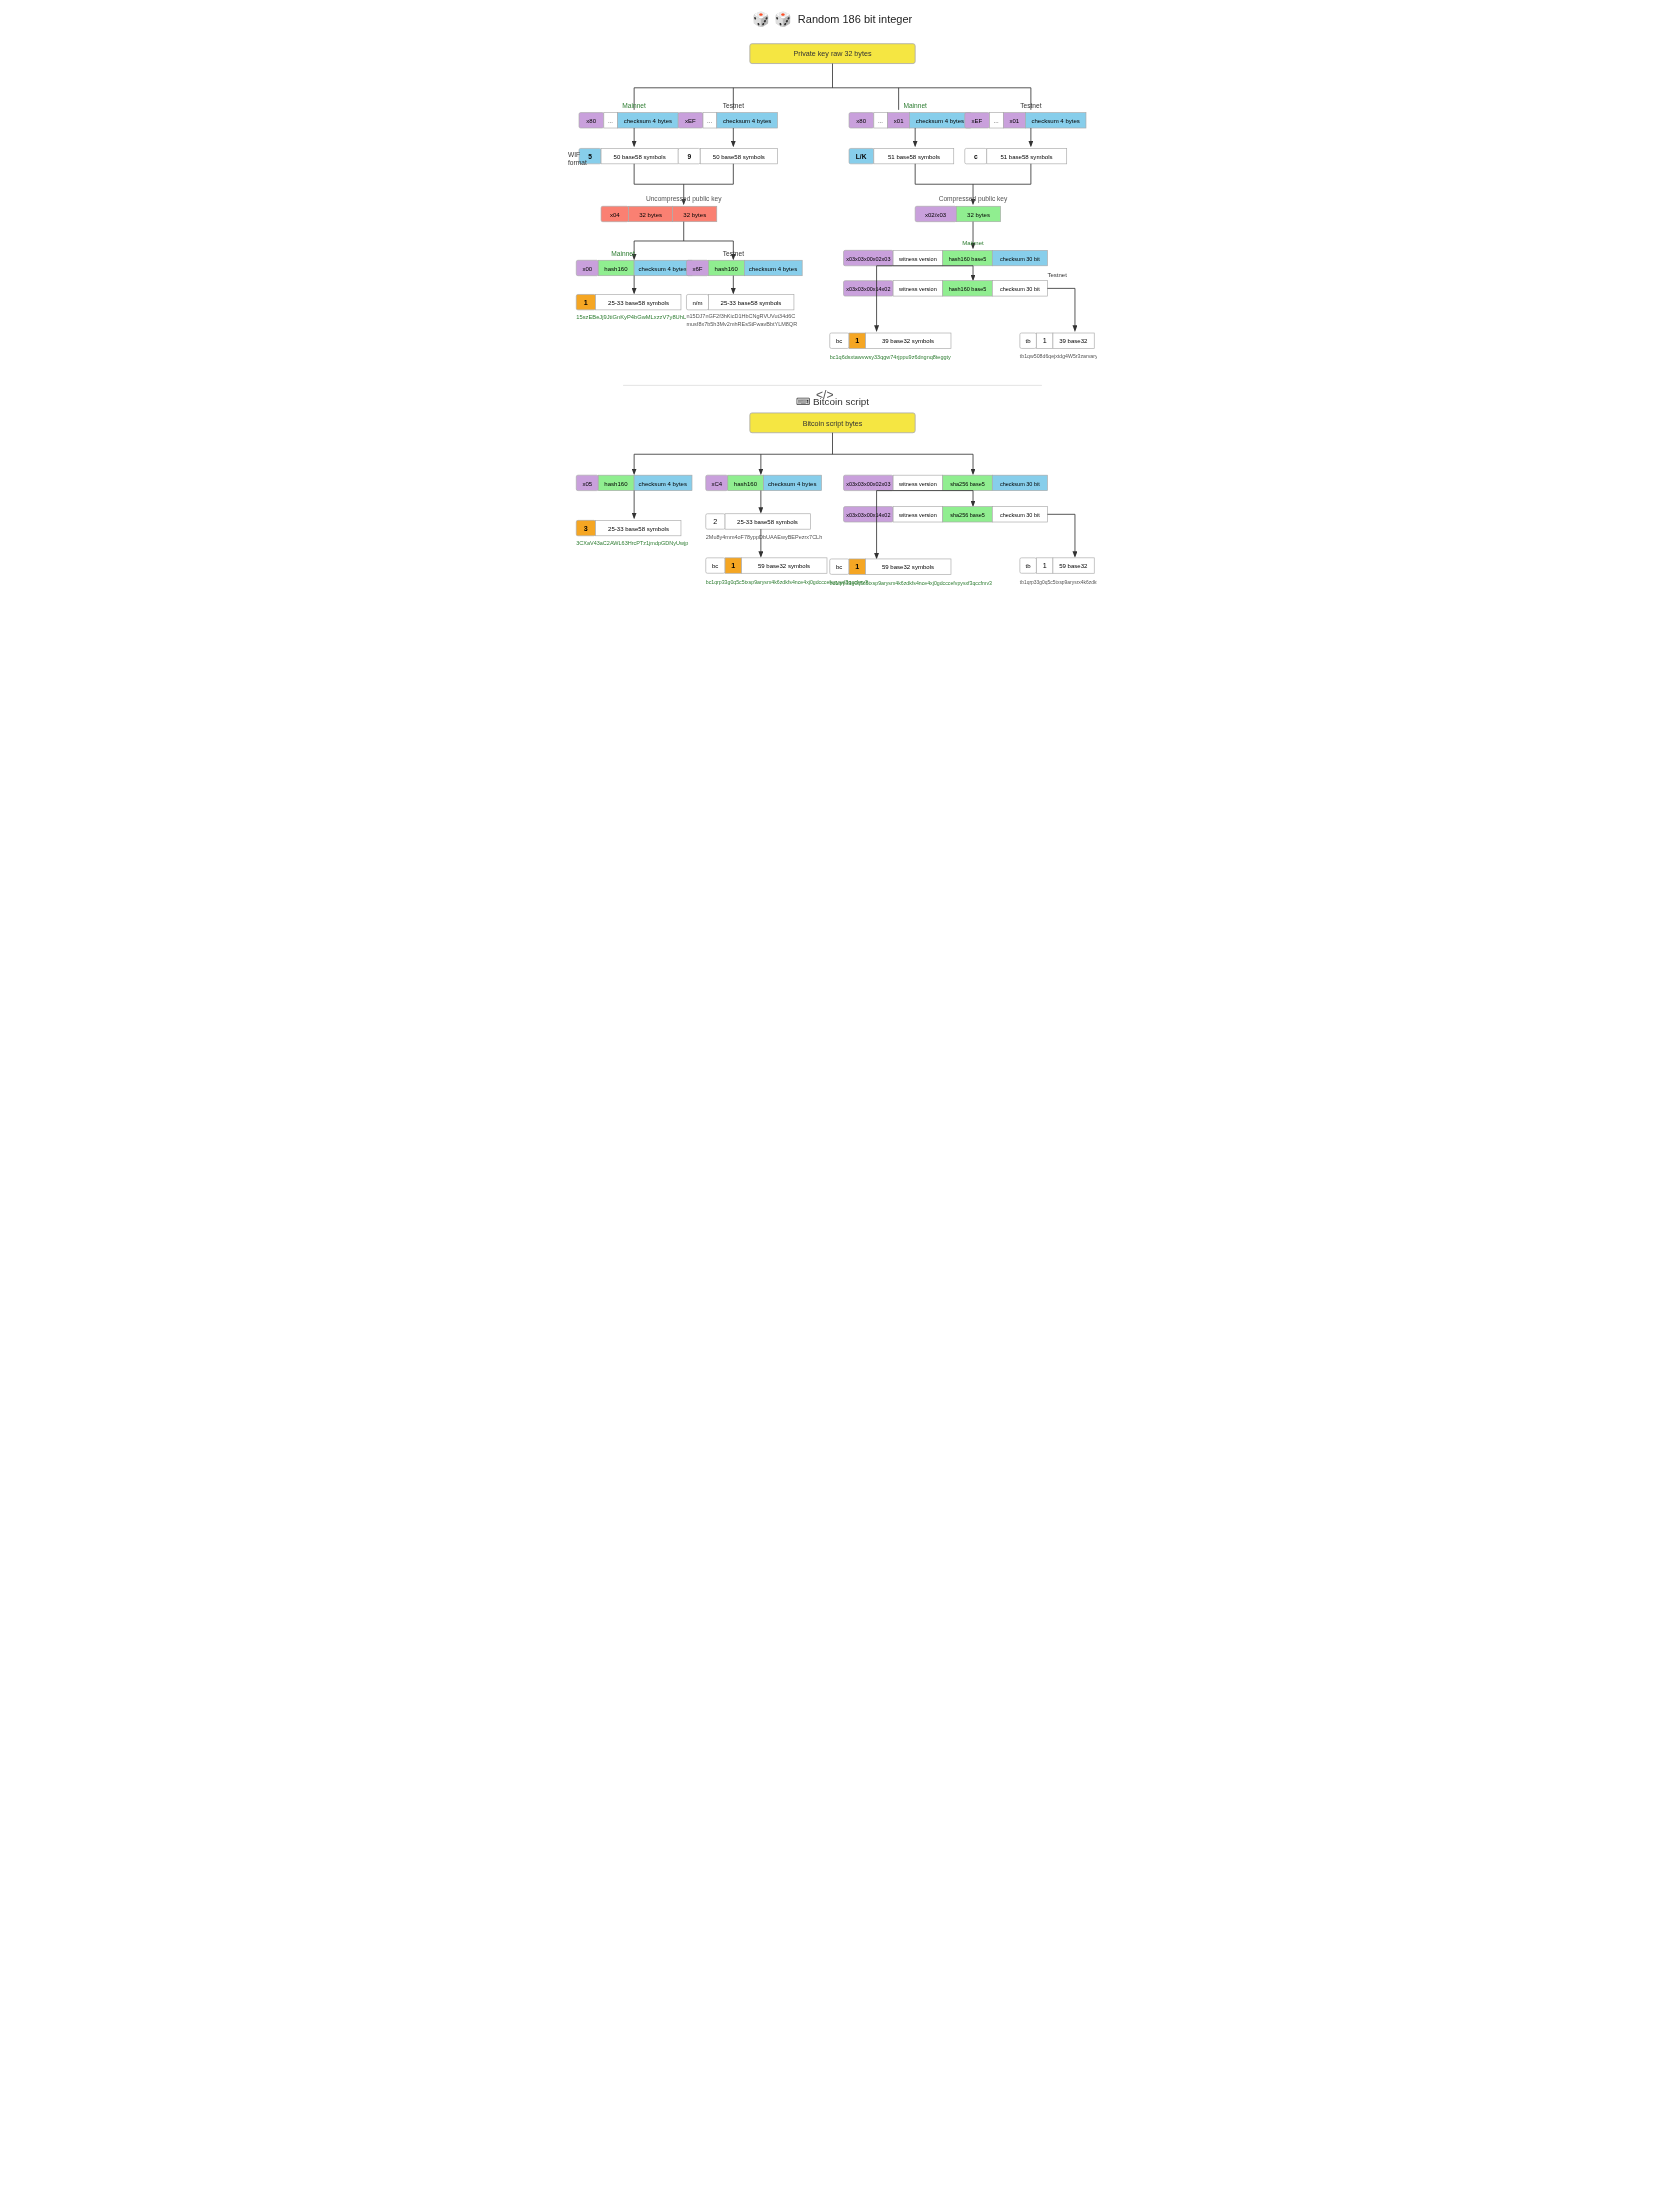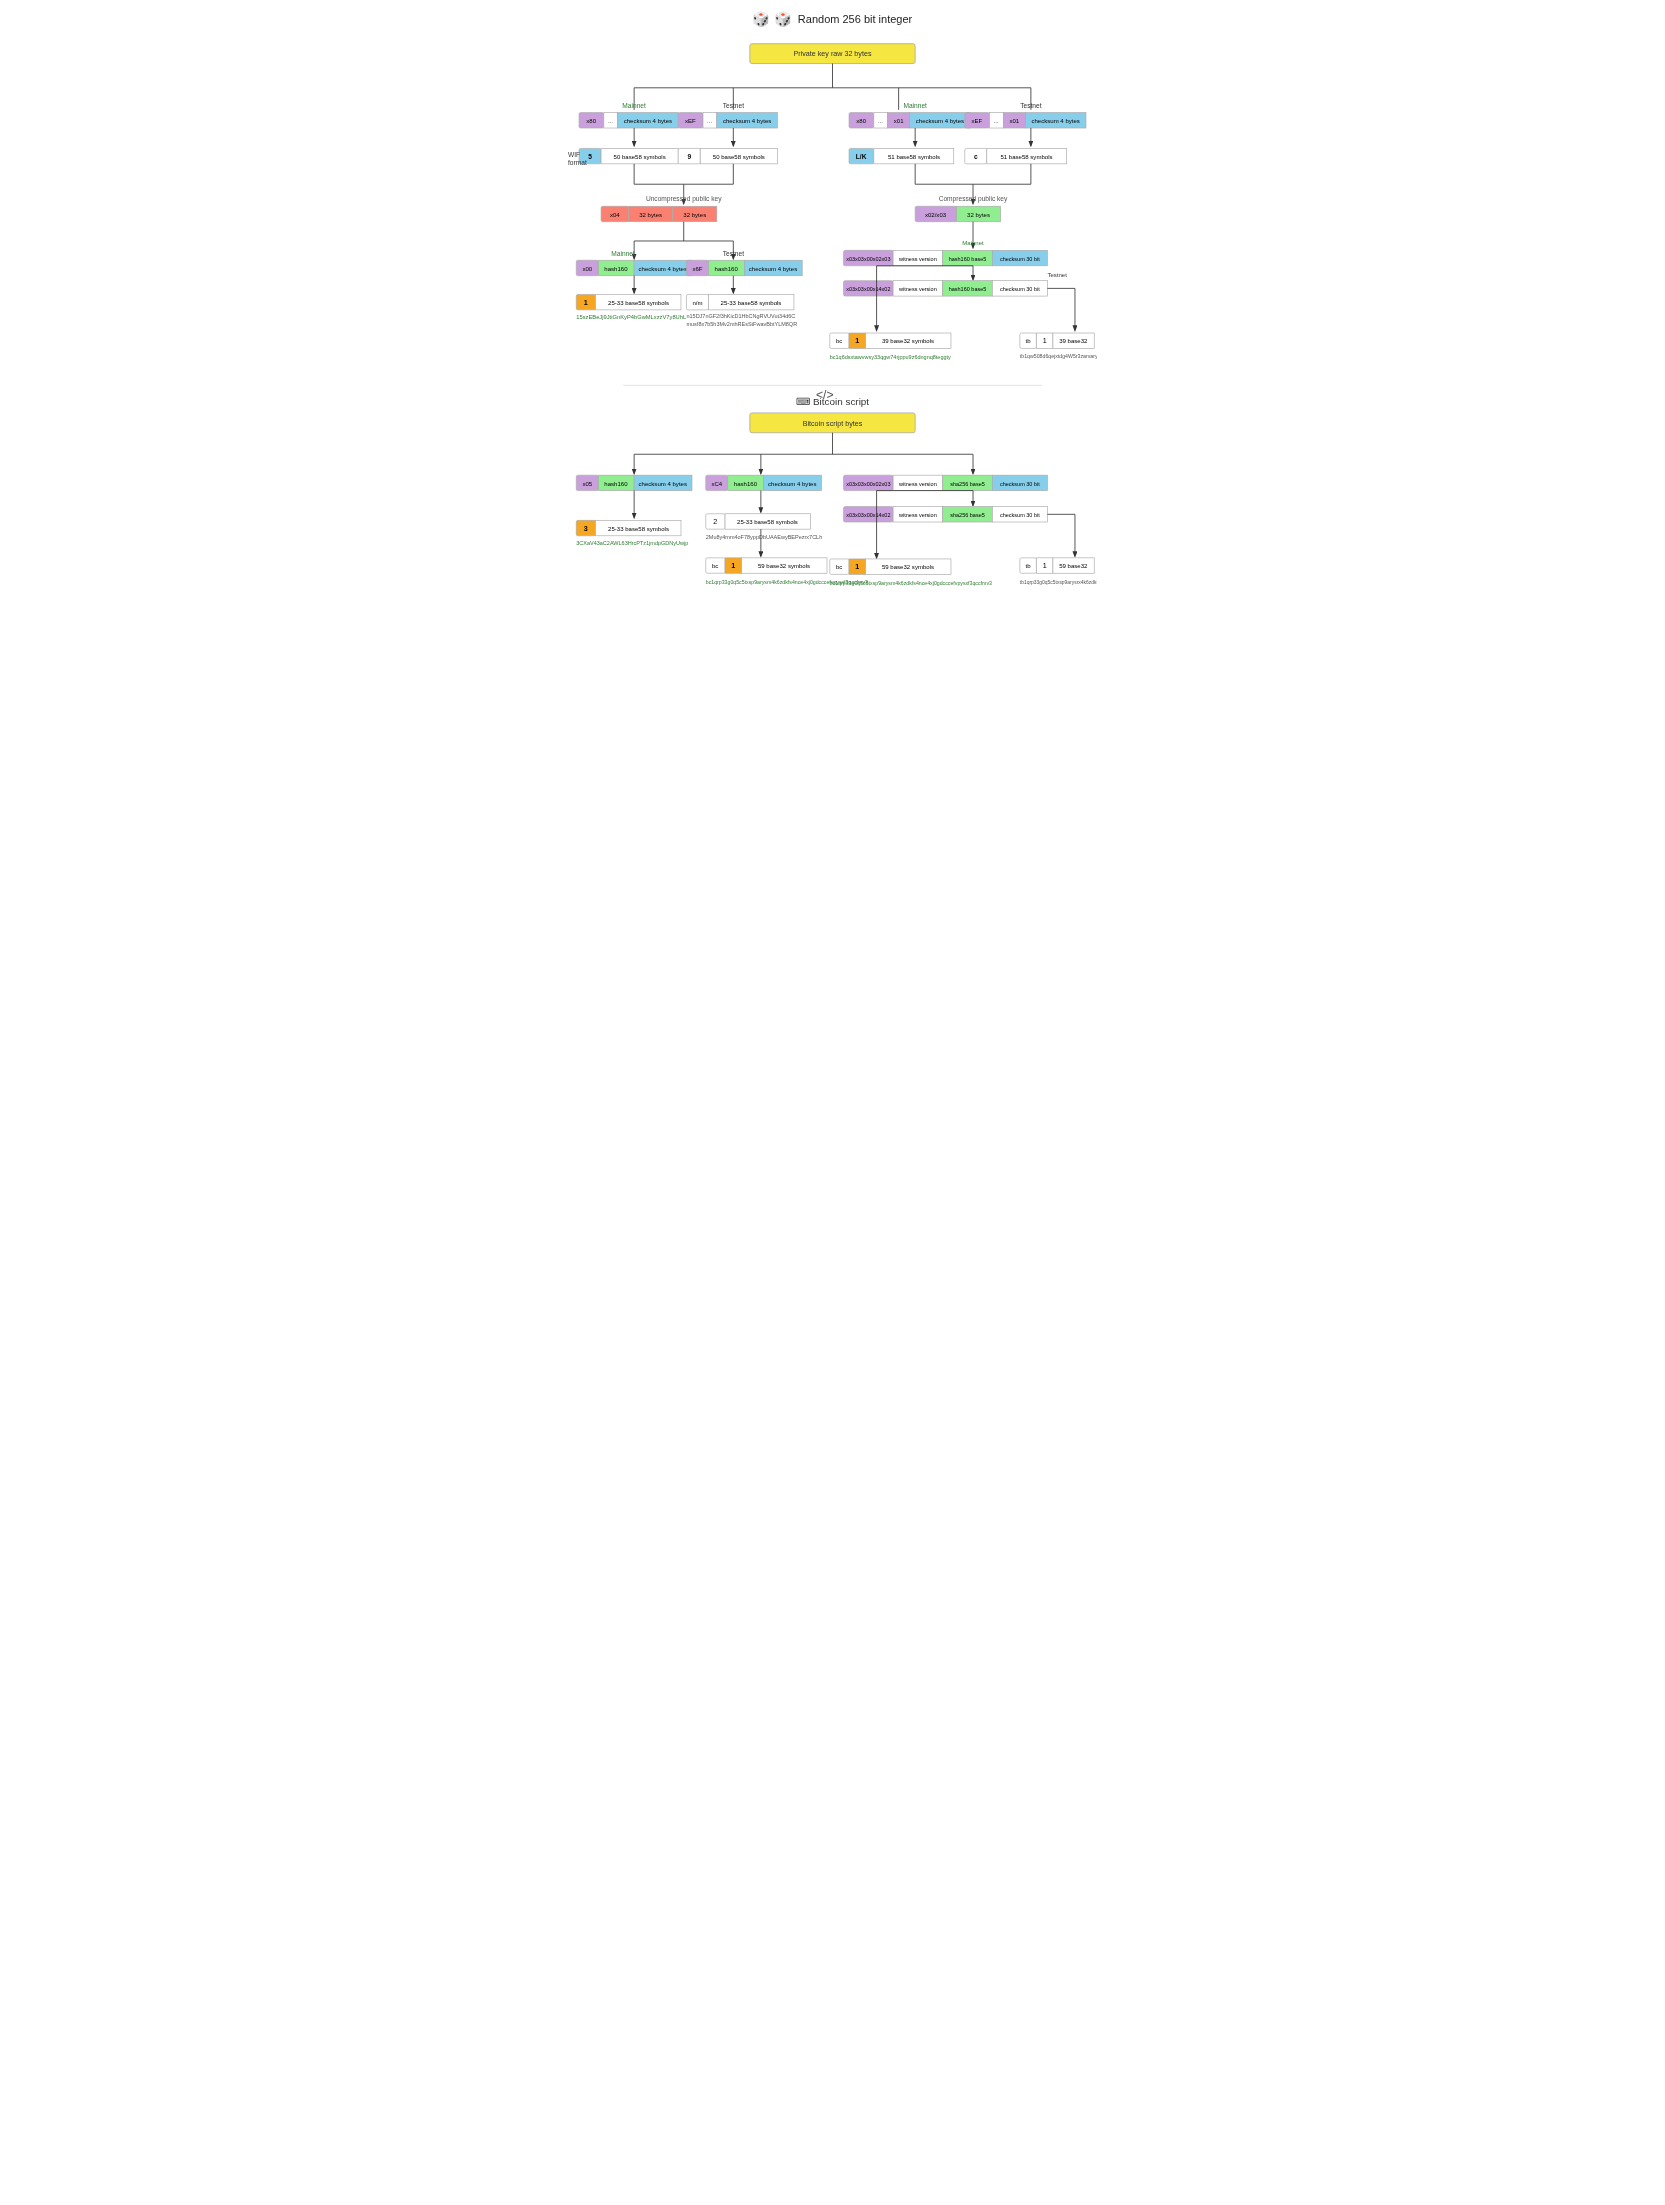--- a/index.html
+++ b/index.html
@@ -19,21 +19,21 @@
       margin: 0 auto;
     }
   </style>
 </head>
 <body>
 
 <div>
 
   <div style="text-align:center; font-size:11px; margin-bottom:11px; display:flex; align-items:center; justify-content:center; gap:5.5px;">
     <span style="font-size:14.3px;">🎲 🎲</span>
-    <span>Random 256 bit integer</span>
+    <span>Random 186 bit integer</span>
   </div>
 
   <svg class="svg-diagram" width="529" height="579" viewBox="0 0 960 1050" style="font-size:13px">
 
     <g>
       <rect x="330" y="10" width="300" height="36" rx="4" fill="#f5e642" stroke="#aaa" stroke-width="1.5"></rect>
       <text x="480" y="33" text-anchor="middle" font-size="13" fill="#333">Private key raw 32 bytes</text>
     </g>
 
     <line x1="480" y1="46" x2="480" y2="90" stroke="#333" stroke-width="1.5"></line>

